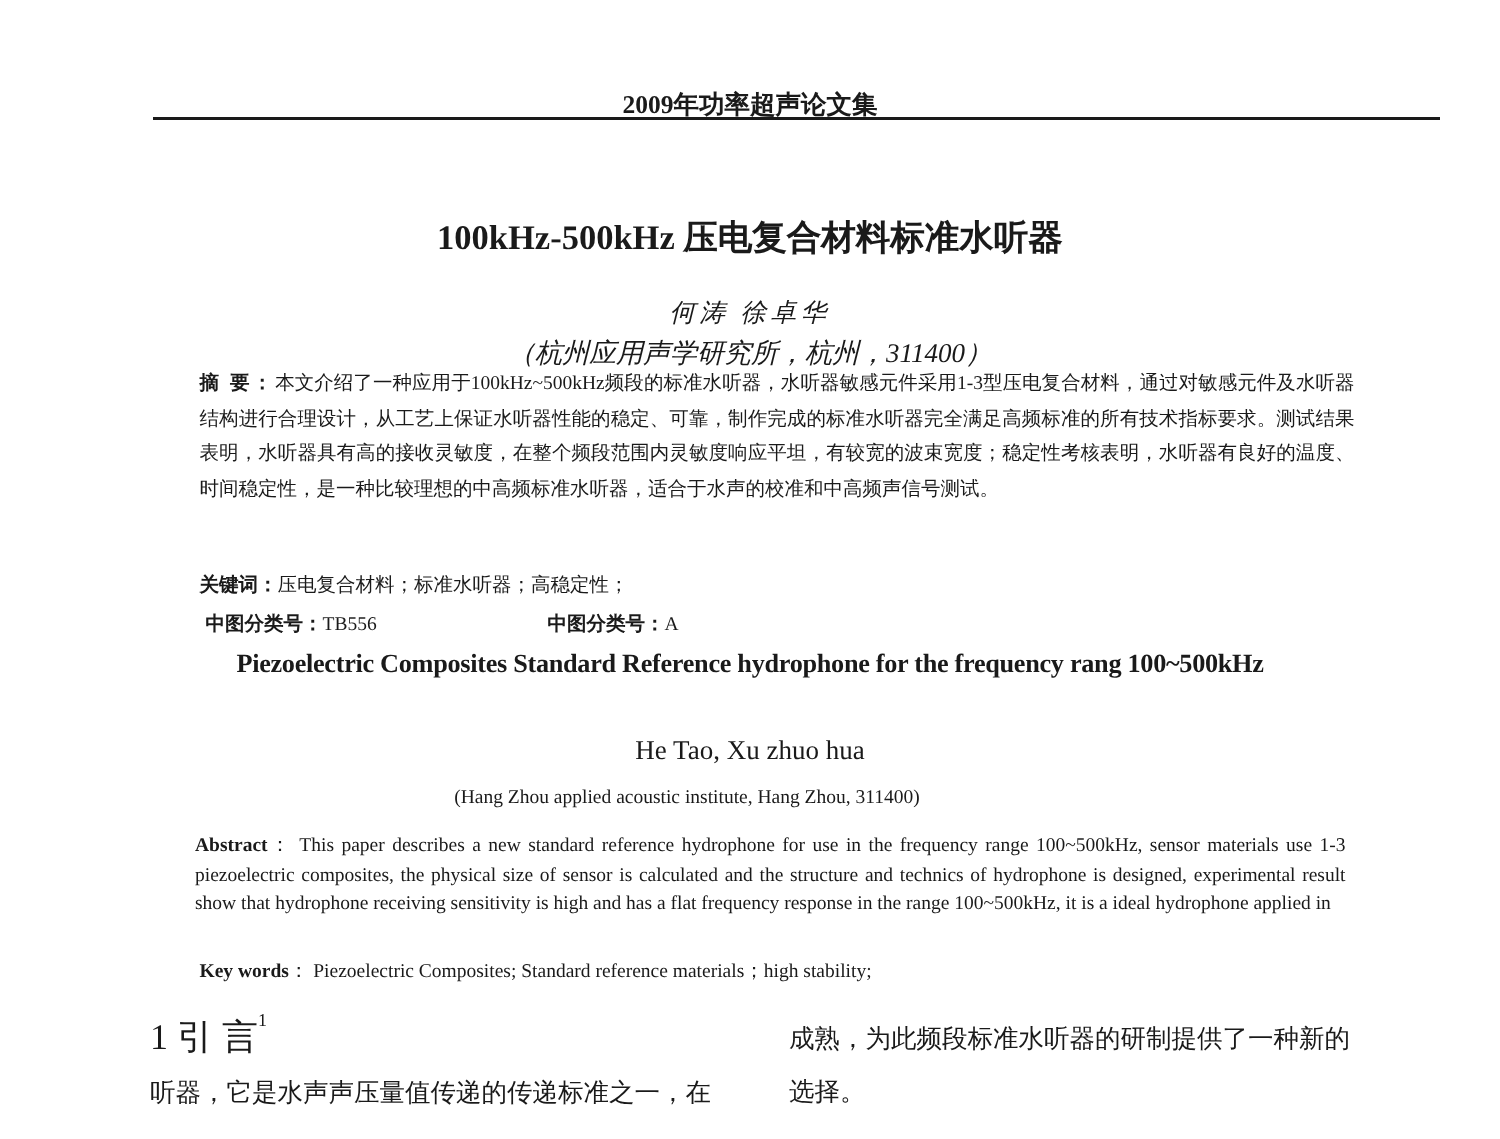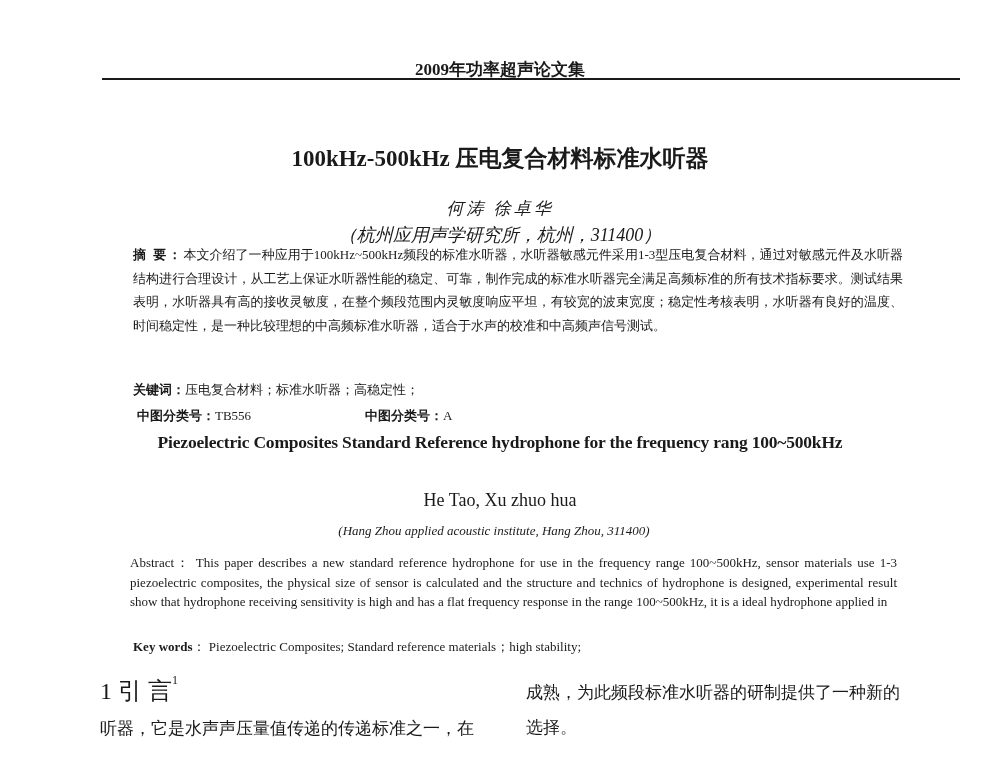--- a/index.html
+++ b/index.html
@@ -74,30 +74,28 @@
   }
   .en-authors {
     left: 0; width: 1000px; top: 490px;
     text-align: center;
     font-size: 18px;
   }
   .en-affil {
     left: 0; width: 916px; top: 523px;
     text-align: center;
     font-size: 13px;
-    font-style: italic;
-    margin-left: 36px;
   }
   .en-abstract {
     left: 130px; width: 767px; top: 553px;
     font-size: 13px;
     line-height: 19.5px;
     text-align: justify;
   }
-  .en-abstract .lbl { font-weight: normal; }
+  .en-abstract .lbl { font-weight: bold; }
   .en-keywords {
     left: 133px; top: 638px;
     font-size: 13px;
   }
   .en-keywords .lbl { font-weight: bold; }
   .section-head {
     left: 100px; top: 675px;
     font-size: 24px;
     text-align: right;
   }

